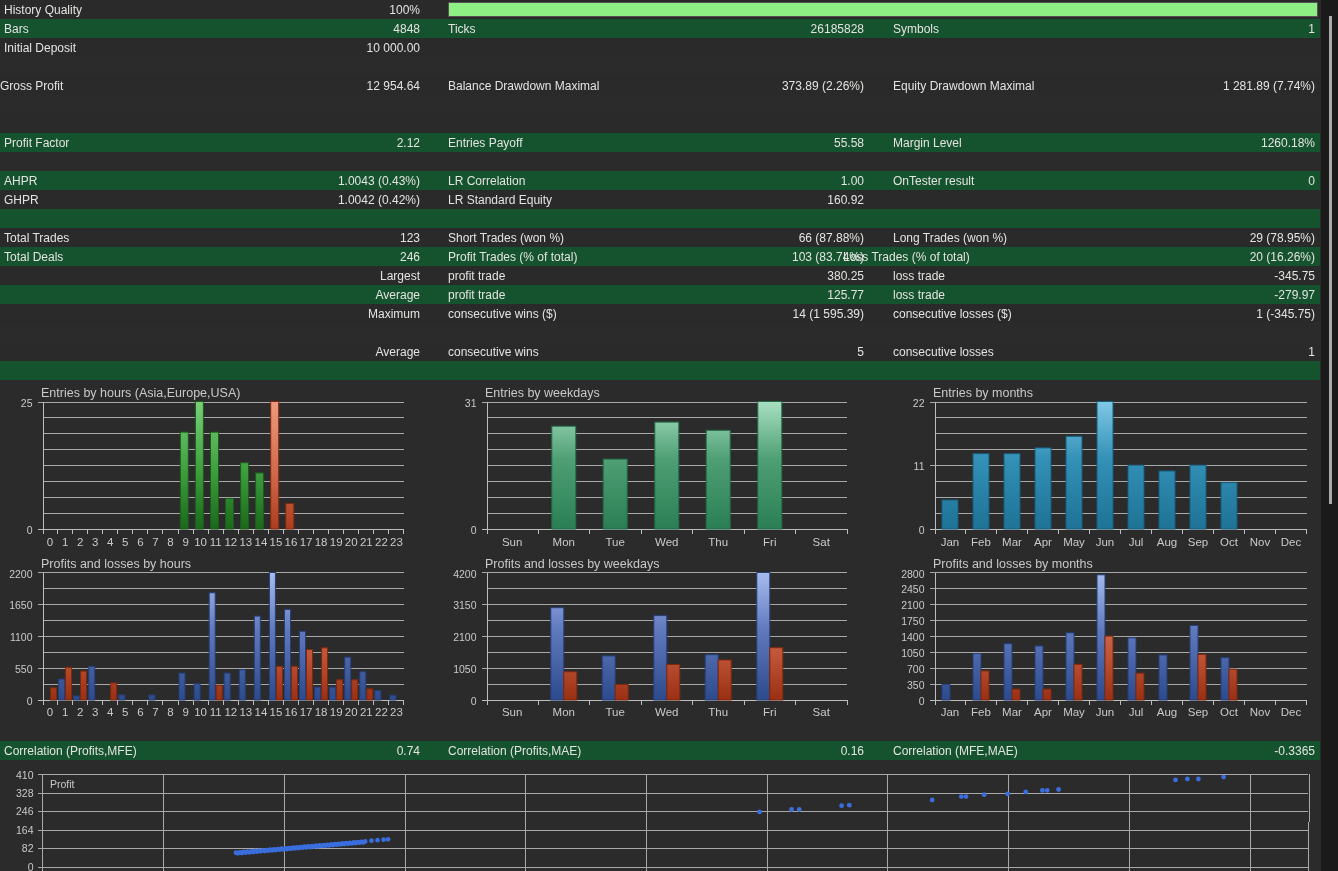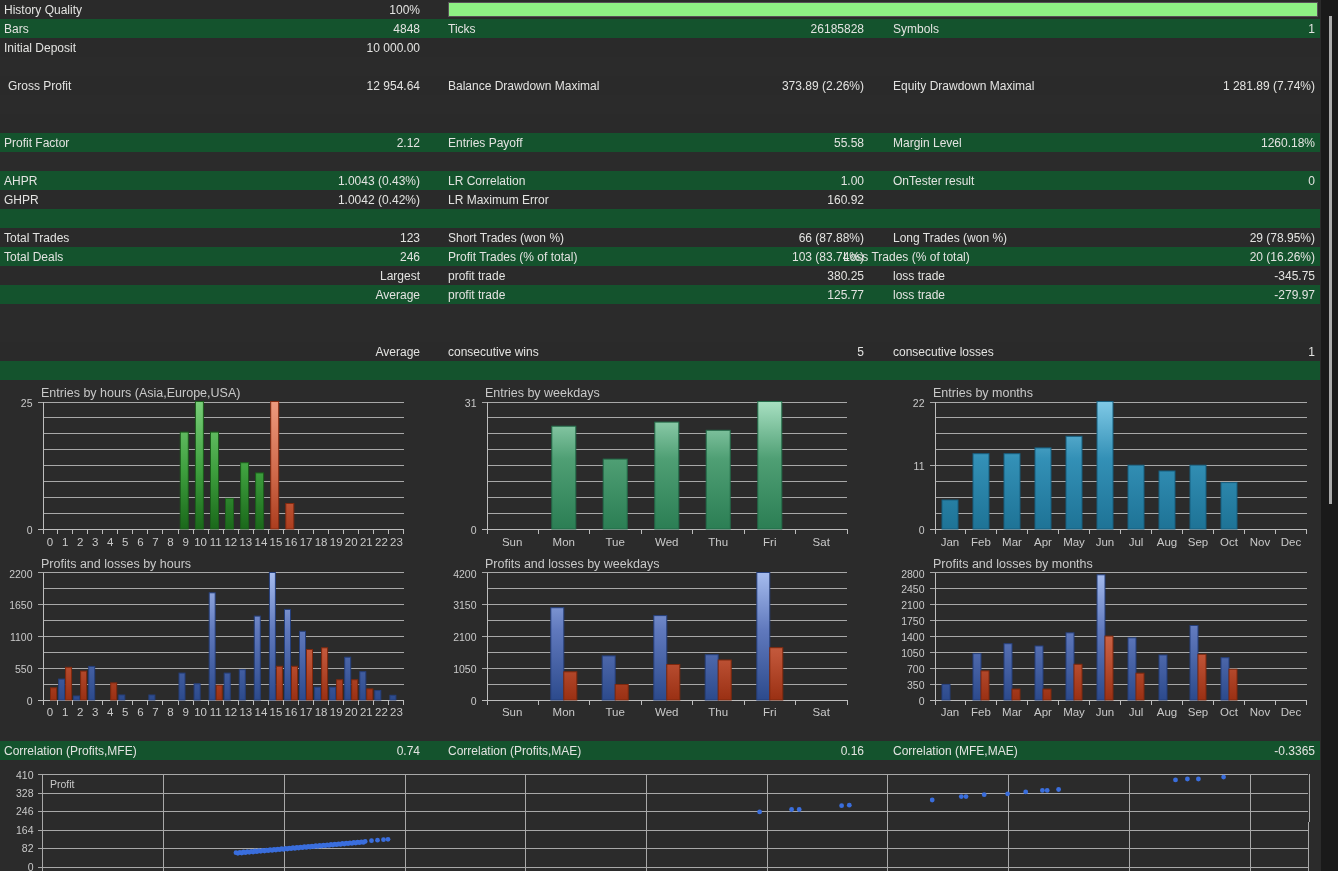--- a/index.html
+++ b/index.html
@@ -20,21 +20,21 @@
       <span class="a" style="left:448px">Ticks</span>
       <span class="v" style="left:640px;width:224px">26185828</span>
       <span class="a" style="left:893px">Symbols</span>
       <span class="v" style="left:1090px;width:225px">1</span>
     </div>
 <div class="r d" style="top:38px">
       <span class="a" style="left:4px">Initial Deposit</span>
       <span class="v" style="left:200px;width:220px">10 000.00</span>
     </div>
 <div class="r d" style="top:76px">
-      <span class="a" style="left:8px">Gross Profit</span>
+      <span class="a" style="left:0">Gross Profit</span>
       <span class="v" style="left:200px;width:220px">12 954.64</span>
       <span class="a" style="left:448px">Balance Drawdown Maximal</span>
       <span class="v" style="left:640px;width:224px">373.89 (2.26%)</span>
       <span class="a" style="left:893px">Equity Drawdown Maximal</span>
       <span class="v" style="left:1090px;width:225px">1 281.89 (7.74%)</span>
     </div>
 <div class="r d" style="top:114px"></div>
 <div class="r l" style="top:133px">
       <span class="a" style="left:4px">Profit Factor</span>
       <span class="v" style="left:200px;width:220px">2.12</span>
@@ -47,21 +47,21 @@
       <span class="a" style="left:4px">AHPR</span>
       <span class="v" style="left:200px;width:220px">1.0043 (0.43%)</span>
       <span class="a" style="left:448px">LR Correlation</span>
       <span class="v" style="left:640px;width:224px">1.00</span>
       <span class="a" style="left:893px">OnTester result</span>
       <span class="v" style="left:1090px;width:225px">0</span>
     </div>
 <div class="r d" style="top:190px">
       <span class="a" style="left:4px">GHPR</span>
       <span class="v" style="left:200px;width:220px">1.0042 (0.42%)</span>
-      <span class="a" style="left:448px">LR Maximum Error</span>
+      <span class="a" style="left:448px">LR Standard Equity</span>
       <span class="v" style="left:640px;width:224px">160.92</span>
     </div>
 <div class="r l" style="top:209px"></div>
 <div class="r d" style="top:228px">
       <span class="a" style="left:4px">Total Trades</span>
       <span class="v" style="left:200px;width:220px">123</span>
       <span class="a" style="left:448px">Short Trades (won %)</span>
       <span class="v" style="left:640px;width:224px">66 (87.88%)</span>
       <span class="a" style="left:893px">Long Trades (won %)</span>
       <span class="v" style="left:1090px;width:225px">29 (78.95%)</span>
@@ -80,20 +80,27 @@
       <span class="v" style="left:640px;width:224px">380.25</span>
       <span class="a" style="left:893px">loss trade</span>
       <span class="v" style="left:1090px;width:225px">-345.75</span>
     </div>
 <div class="r l" style="top:285px">
       <span class="v" style="left:200px;width:220px">Average</span>
       <span class="a" style="left:448px">profit trade</span>
       <span class="v" style="left:640px;width:224px">125.77</span>
       <span class="a" style="left:893px">loss trade</span>
       <span class="v" style="left:1090px;width:225px">-279.97</span>
+    </div>
+<div class="r d" style="top:304px">
+      <span class="v" style="left:200px;width:220px">Maximum</span>
+      <span class="a" style="left:448px">consecutive wins ($)</span>
+      <span class="v" style="left:640px;width:224px">14 (1 595.39)</span>
+      <span class="a" style="left:893px">consecutive losses ($)</span>
+      <span class="v" style="left:1090px;width:225px">1 (-345.75)</span>
     </div>
 <div class="r d" style="top:342px">
       <span class="v" style="left:200px;width:220px">Average</span>
       <span class="a" style="left:448px">consecutive wins</span>
       <span class="v" style="left:640px;width:224px">5</span>
       <span class="a" style="left:893px">consecutive losses</span>
       <span class="v" style="left:1090px;width:225px">1</span>
     </div>
 <div class="r l" style="top:361px"></div>
 <div style="position:absolute;left:448px;top:2px;width:868px;height:13px;background:#8ef084;border:1px solid #575057;"></div>

